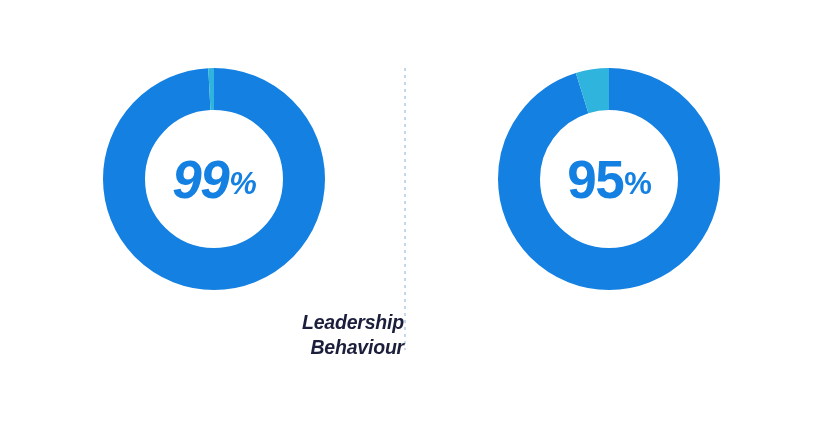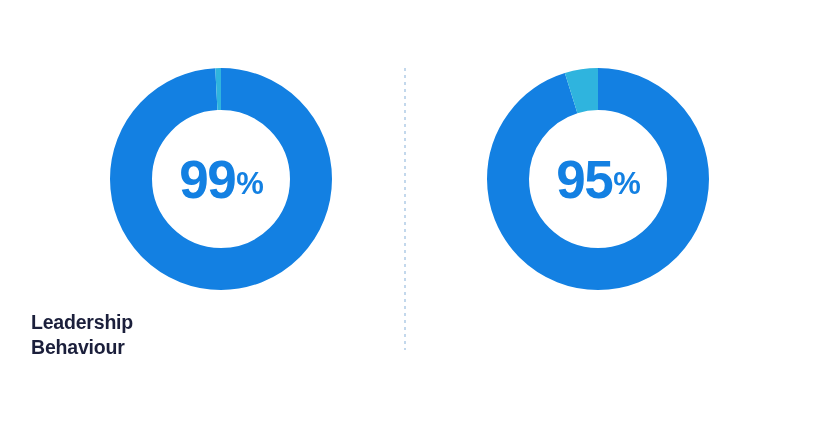--- a/index.html
+++ b/index.html
@@ -39,22 +39,22 @@
     background-repeat: repeat-y;
   }
 
   
   .chart-block {
     position: absolute;
     top: 0;
     width: 380px;
     height: 432px;
   }
-  #block-0 { left: 31px; }
-  #block-1 { left: 408px; }
+  #block-0 { left: 24px; font-style: italic; }
+  #block-1 { left: 419px; }
 
   .donut-wrap {
     position: absolute;
     top: 68px;
     left: 50%;
     transform: translateX(-50%);
     width: 222px;
     height: 222px;
   }
   .donut-svg {
@@ -93,21 +93,21 @@
     top: 4px;
     left: 1px;
   }
 
   
   .caption {
     position: absolute;
     top: 310px;
     left: 0;
     width: 380px;
-    text-align: left;
+    text-align: right;
     font-family: "Liberation Sans", sans-serif;
     font-weight: bold;
     font-size: 19.5px;
     line-height: 1.28;
     letter-spacing: -0.2px;
     color: #1B1F3B;
     white-space: pre-line;
   }
 </style>
 </head>

